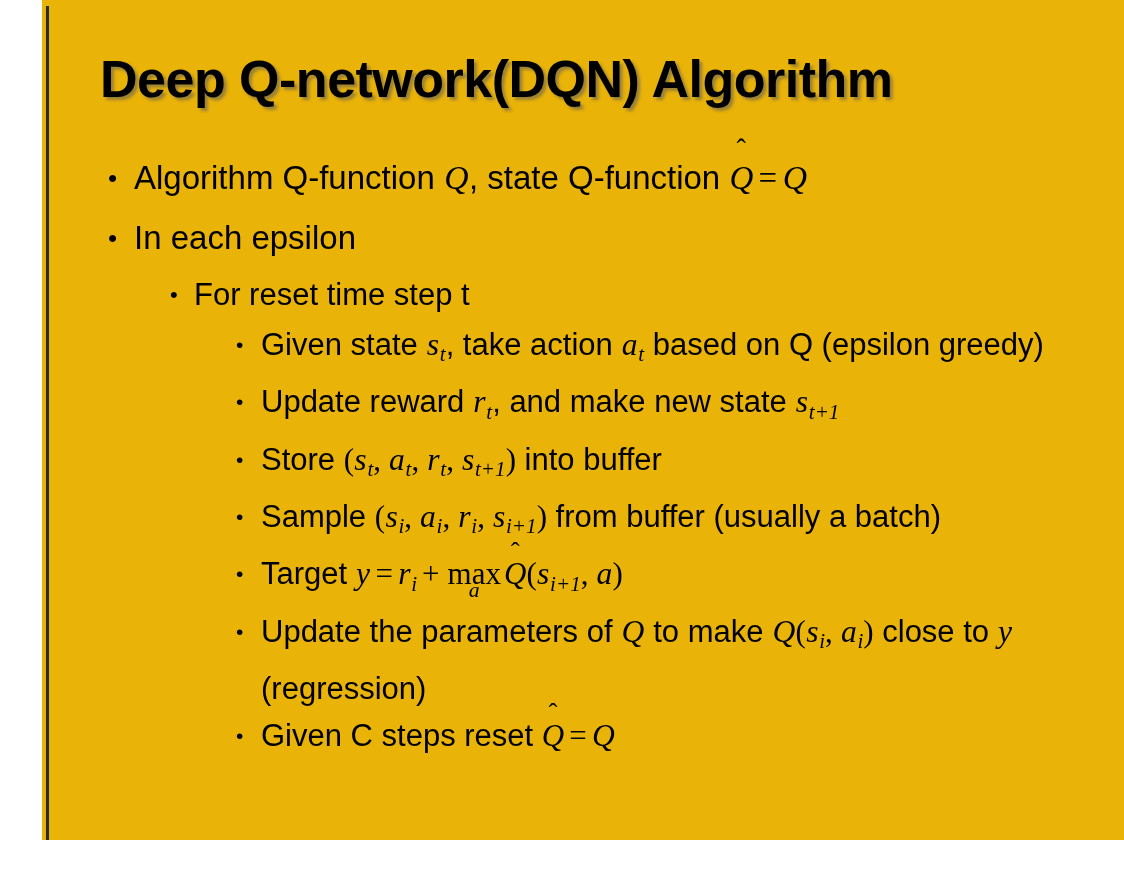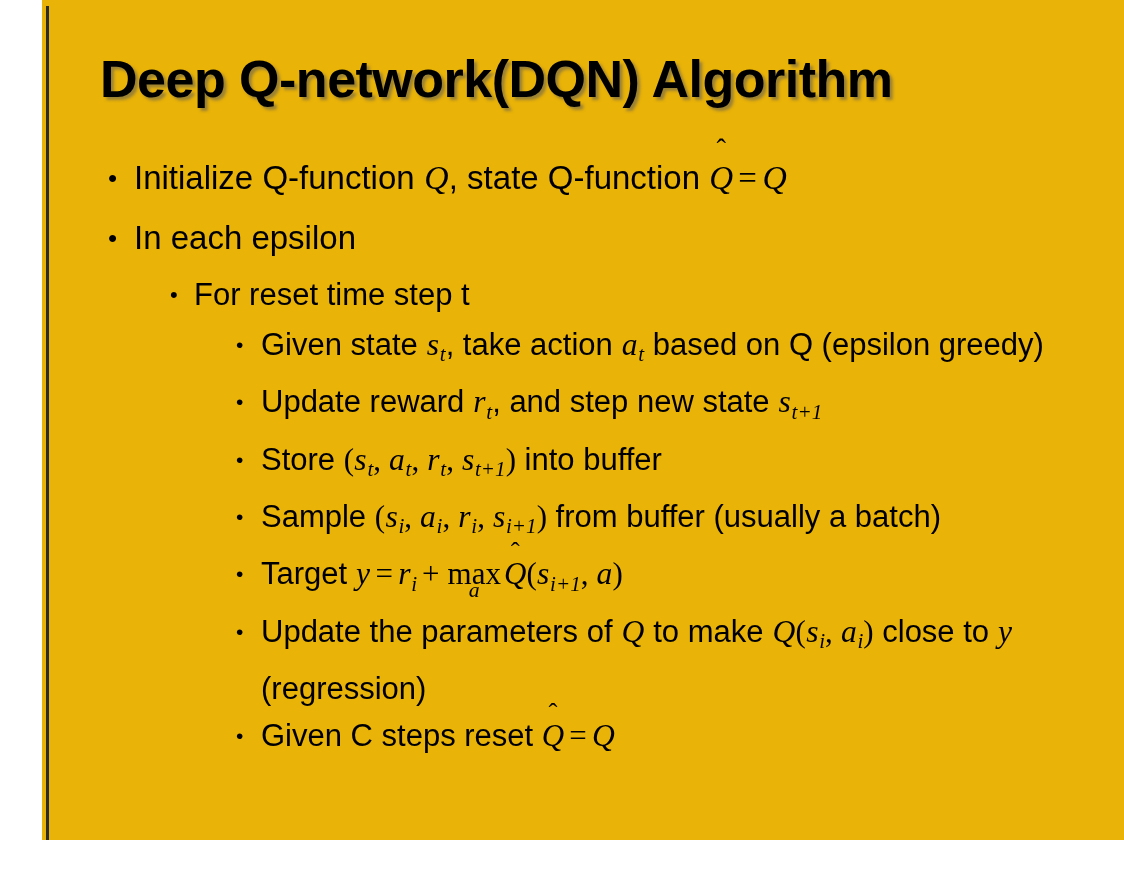--- a/index.html
+++ b/index.html
@@ -173,41 +173,41 @@
 <div class="slide">
 
   <div class="slide-left-border"></div>
 
   <div class="slide-title">Deep Q-network(DQN) Algorithm</div>
 
   <div class="body-block">
 
     <div class="bullet-row lvl1">
       <span class="bullet-mark">•</span>
-      <span class="bullet-text"><span>Initialize Q-function </span><span class="mi">Q</span><span>, state Q-function </span><span class="hatwrap"><span class="hat">̂</span><span>Q</span></span><span class="msym">=</span><span class="mi">Q</span></span>
+      <span class="bullet-text"><span>Algorithm Q-function </span><span class="mi">Q</span><span>, state Q-function </span><span class="hatwrap"><span class="hat">̂</span><span>Q</span></span><span class="msym">=</span><span class="mi">Q</span></span>
     </div>
 
     <div class="bullet-row lvl1">
       <span class="bullet-mark">•</span>
       <span class="bullet-text">In each epsilon</span>
     </div>
 
     <div class="bullet-row lvl2">
       <span class="bullet-mark">•</span>
       <span class="bullet-text">For reset time step t</span>
     </div>
 
     <div class="bullet-row lvl3">
       <span class="bullet-mark">•</span>
       <span class="bullet-text"><span>Given state </span><span class="mi">s</span><span class="sub">t</span><span>, take action </span><span class="mi">a</span><span class="sub">t</span><span> based on Q (epsilon greedy)</span></span>
     </div>
 
     <div class="bullet-row lvl3">
       <span class="bullet-mark">•</span>
-      <span class="bullet-text"><span>Update reward </span><span class="mi">r</span><span class="sub">t</span><span>, and step new state </span><span class="mi">s</span><span class="sub">t+1</span></span>
+      <span class="bullet-text"><span>Update reward </span><span class="mi">r</span><span class="sub">t</span><span>, and make new state </span><span class="mi">s</span><span class="sub">t+1</span></span>
     </div>
 
     <div class="bullet-row lvl3">
       <span class="bullet-mark">•</span>
       <span class="bullet-text"><span>Store </span><span class="paren">(</span><span class="mi">s</span><span class="sub">t</span><span class="mn">, </span><span class="mi">a</span><span class="sub">t</span><span class="mn">, </span><span class="mi">r</span><span class="sub">t</span><span class="mn">, </span><span class="mi">s</span><span class="sub">t+1</span><span class="paren">)</span><span> into buffer</span></span>
     </div>
 
     <div class="bullet-row lvl3">
       <span class="bullet-mark">•</span>
       <span class="bullet-text"><span>Sample </span><span class="paren">(</span><span class="mi">s</span><span class="sub">i</span><span class="mn">, </span><span class="mi">a</span><span class="sub">i</span><span class="mn">, </span><span class="mi">r</span><span class="sub">i</span><span class="mn">, </span><span class="mi">s</span><span class="sub">i+1</span><span class="paren">)</span><span> from buffer (usually a batch)</span></span>

